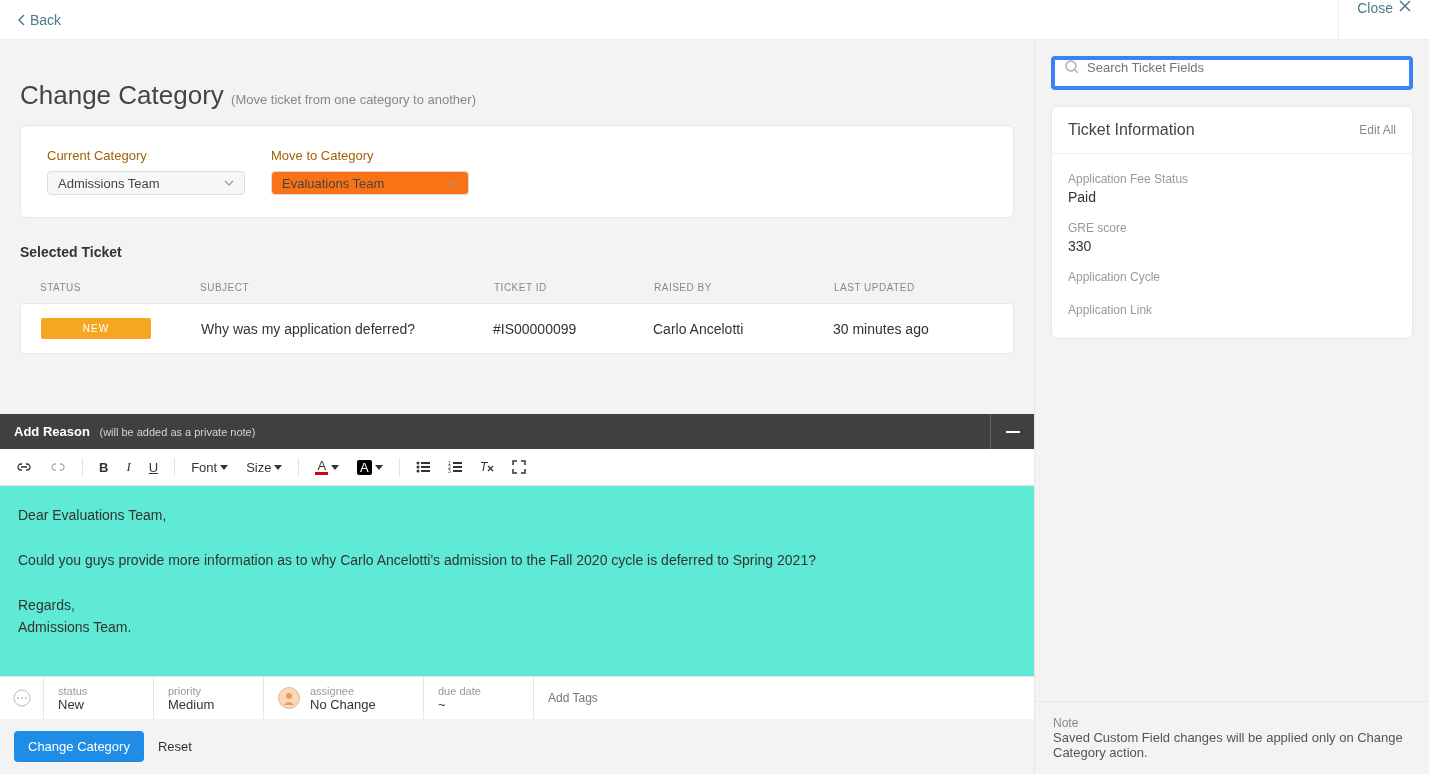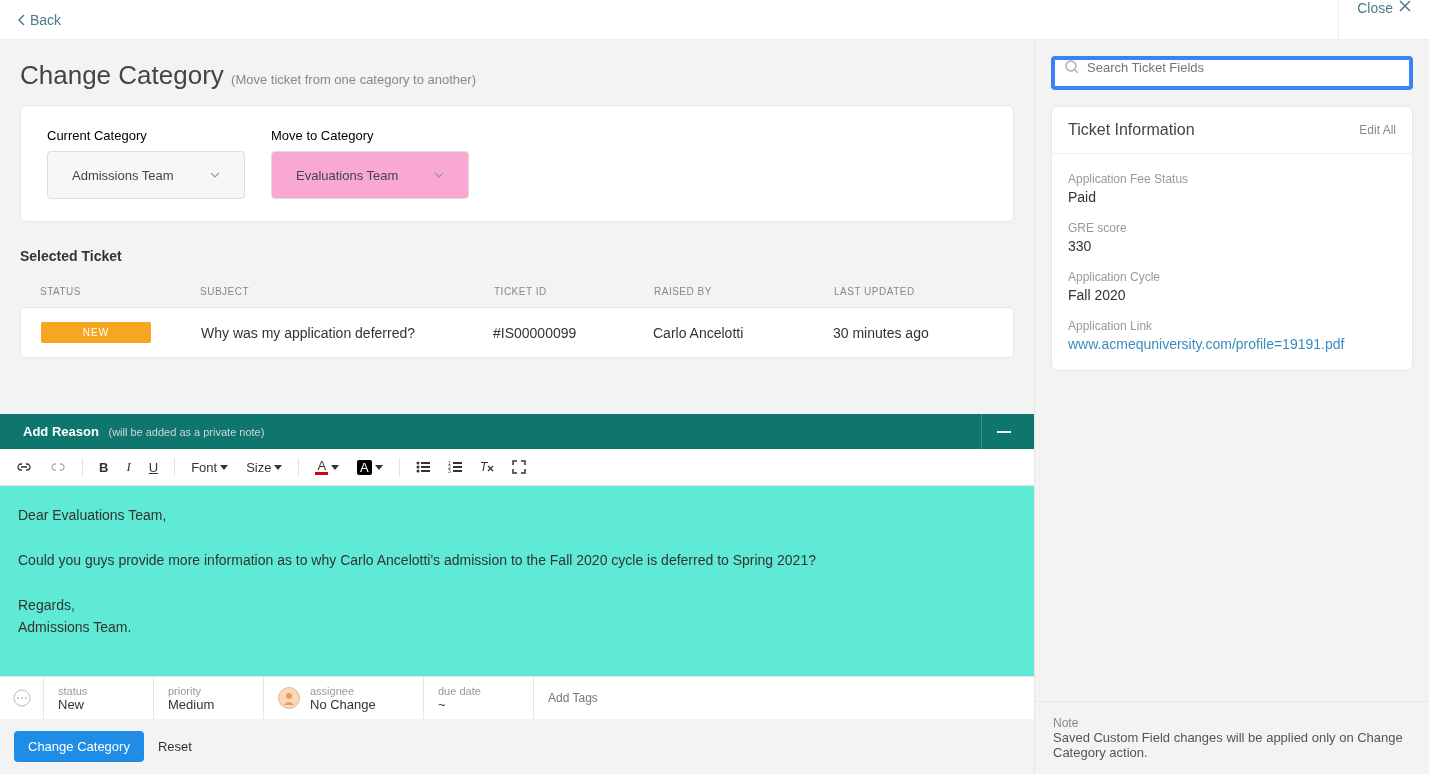--- a/index.html
+++ b/index.html
@@ -18,38 +18,38 @@
   }
   .left {
     flex: 1; display: flex; flex-direction: column; overflow: hidden;
   }
   .right {
     width: 395px; display: flex; flex-direction: column; border-left: 1px solid #e5e5e5;
   }
 
   .content-scroll { padding: 20px; overflow-y: auto; }
 
-  h1.title { font-size: 26px; font-weight: 400; color: #444; margin-bottom: 14px; }
+  h1.title { font-size: 26px; font-weight: 400; color: #444; margin-bottom: 14px; margin-top: 20px; }
   h1.title .sub { font-size: 13px; color: #888; font-weight: 400; }
 
   .panel-white {
     background: #fff; border: 1px solid #e7e7e7; border-radius: 6px;
     padding: 22px 26px; margin-bottom: 26px;
   }
 
   .dd-row { display: flex; gap: 26px; }
   .dd-group { display: flex; flex-direction: column; gap: 8px; }
-  .dd-group label { font-size: 13px; color: #000000; }
+  .dd-group label { font-size: 13px; color: #a16207; }
   .dd {
     display: flex; align-items: center; justify-content: space-between;
-    min-width: 198px; height: 48px; padding: 0 24px;
+    min-width: 198px; height: 24px; padding: 0 10px;
     background: #f7f7f7; border: 1px solid #ddd; border-radius: 4px;
     font-size: 13px; color: #444; cursor: pointer;
   }
-  .dd.white { background: #f9a8d4; }
+  .dd.white { background: #f97316; }
 
   .section-heading { font-size: 14px; font-weight: 600; color: #333; margin-bottom: 12px; }
 
   .table-head {
     display: grid;
     grid-template-columns: 160px 1fr 160px 180px 160px;
     padding: 10px 20px; font-size: 10px; letter-spacing: 0.5px;
     color: #888; text-transform: uppercase;
   }
   .table-row {
@@ -61,22 +61,22 @@
   }
   .badge-new {
     display: inline-block; background: #f5a623; color: #fff;
     font-size: 10px; letter-spacing: 1px; padding: 5px 0;
     width: 110px; text-align: center; border-radius: 2px;
   }
 
   
   .editor-wrap { margin-top: auto; display: flex; flex-direction: column; }
   .editor-header {
-    background: #0f766e; color: #fff; display: flex; align-items: center;
-    justify-content: space-between; padding: 10px 23px; font-size: 13px;
+    background: #404040; color: #fff; display: flex; align-items: center;
+    justify-content: space-between; padding: 10px 14px; font-size: 13px;
   }
   .editor-header .hint { color: #d0d5d6; font-size: 11px; font-weight: 400; margin-left: 6px; }
   .editor-min {
     width: 44px; align-self: stretch; display: flex; align-items: center; justify-content: center;
     border-left: 1px solid rgba(255,255,255,0.2); margin: -10px -14px -10px 0; cursor: pointer;
   }
 
   .toolbar {
     background: #fff; border-bottom: 1px solid #e5e5e5;
     display: flex; align-items: center; gap: 14px; padding: 8px 14px;
@@ -385,25 +385,23 @@
           <div class="info-item">
             <div class="k">Application Fee Status</div>
             <div class="v">Paid</div>
           </div>
           <div class="info-item">
             <div class="k">GRE score</div>
             <div class="v">330</div>
           </div>
           <div class="info-item">
             <div class="k">Application Cycle</div>
-            <div class="v">Fall 2020</div>
           </div>
           <div class="info-item">
             <div class="k">Application Link</div>
-            <div class="v link">www.acmequniversity.com/profile=19191.pdf</div>
           </div>
         </div>
       </div>
     </div>
 
     <div class="note-box">
       <div class="nk">Note</div>
       <div>Saved Custom Field changes will be applied only on Change Category action.</div>
     </div>
   </div>

